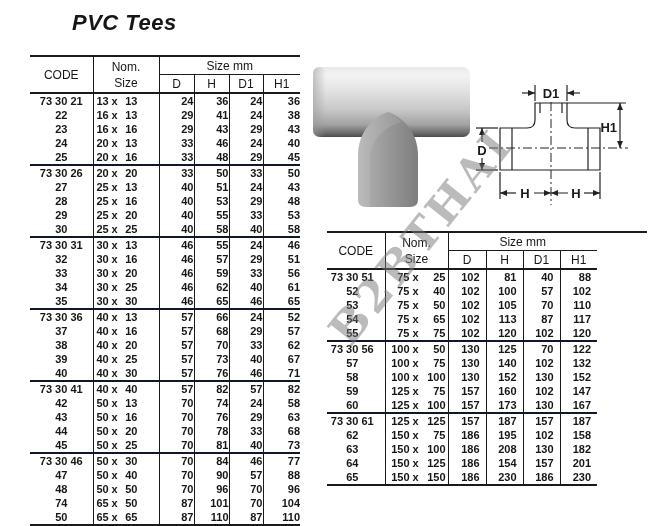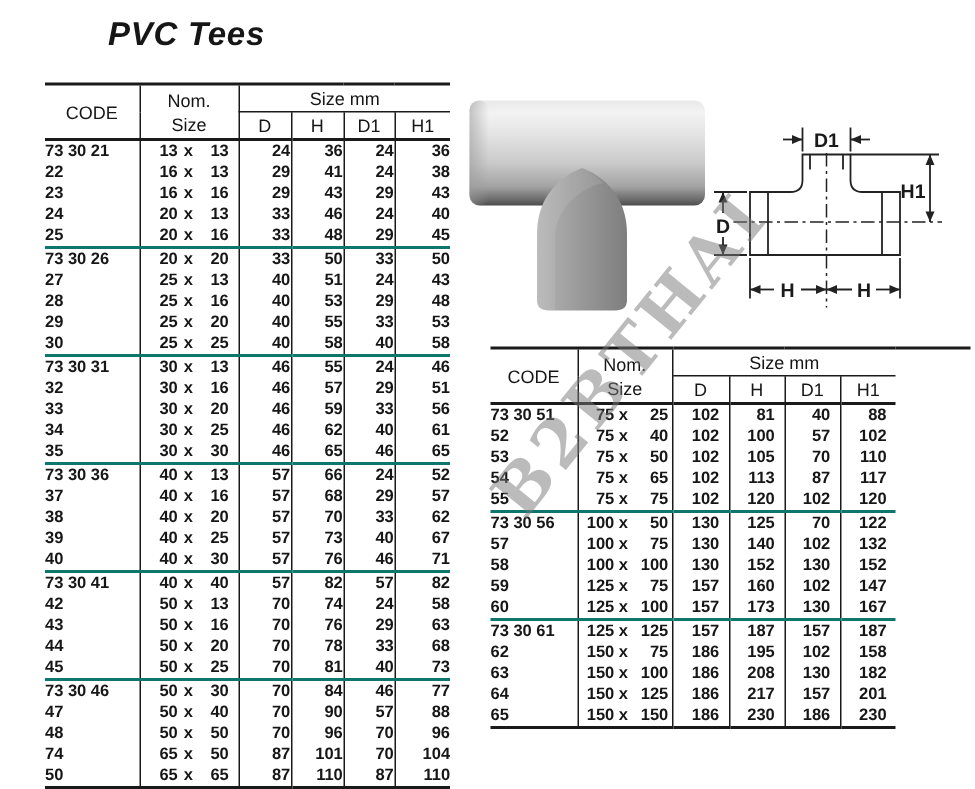--- a/index.html
+++ b/index.html
@@ -21,26 +21,26 @@
   table.cat th{font:400 12px/16px "Liberation Sans",sans-serif;text-align:center;}
   table.cat td{font:700 11px/14px "Liberation Sans",sans-serif;height:14px;}
   
   table.cat thead tr:first-child th{border-top:2px solid #1a1a1a;}
   table.cat th, table.cat td{border-right:1.5px solid #1a1a1a;}
   table.cat th:last-child, table.cat td:last-child{border-right:none;}
   table.cat th.size-group{border-bottom:1.5px solid #1a1a1a;border-right:none;margin-left:24px;}
   table.cat thead th{height:17px;}
   table.cat thead th.rspan{height:34px;}
   table.cat thead tr:last-child th, table.cat thead th.rspan{border-bottom:2px solid #1a1a1a;}
-  table.cat tbody tr.gf td{border-top:2px solid #0f766e;}
+  table.cat tbody tr.gf td{border-top:2px solid #0f172a;}
   table.cat tbody tr:last-child td{border-bottom:2px solid #1a1a1a;}
   
-  td.c-code{text-align:left;padding-right:5px;}
+  td.c-code{text-align:center;padding-right:5px;}
   #rtable td.c-code{padding-right:7px;}
-  td.c-nom .nomwrap{display:flex;justify-content:flex-end;padding-right:6px;}
+  td.c-nom .nomwrap{display:flex;justify-content:flex-end;padding-right:21px;}
   #rtable td.c-nom .nomwrap{padding-right:2px;}
   td.c-nom .n1{display:inline-block;width:18px;text-align:right;}
   td.c-nom .nx{display:inline-block;width:14px;text-align:center;}
   td.c-nom .n2{display:inline-block;width:20px;text-align:right;}
   #rtable td.c-nom .n1{width:26px;}
   #rtable td.c-nom .nx{width:13px;}
   #rtable td.c-nom .n2{width:26px;}
   td.c-val{text-align:right;padding-right:8px;}
   #rtable td.c-val{padding-right:6px;}
   .nomhead{line-height:15px;}
@@ -729,21 +729,21 @@
         <tr>
           <td class="c-code">64</td>
           <td class="c-nom">
             <span class="nomwrap">
               <span class="n1">150</span>
               <span class="nx">x</span>
               <span class="n2">125</span>
             </span>
           </td>
           <td class="c-val">186</td>
-          <td class="c-val">217</td>
+          <td class="c-val">154</td>
           <td class="c-val">157</td>
           <td class="c-val">201</td>
         </tr>
         <tr>
           <td class="c-code">65</td>
           <td class="c-nom">
             <span class="nomwrap">
               <span class="n1">150</span>
               <span class="nx">x</span>
               <span class="n2">150</span>

